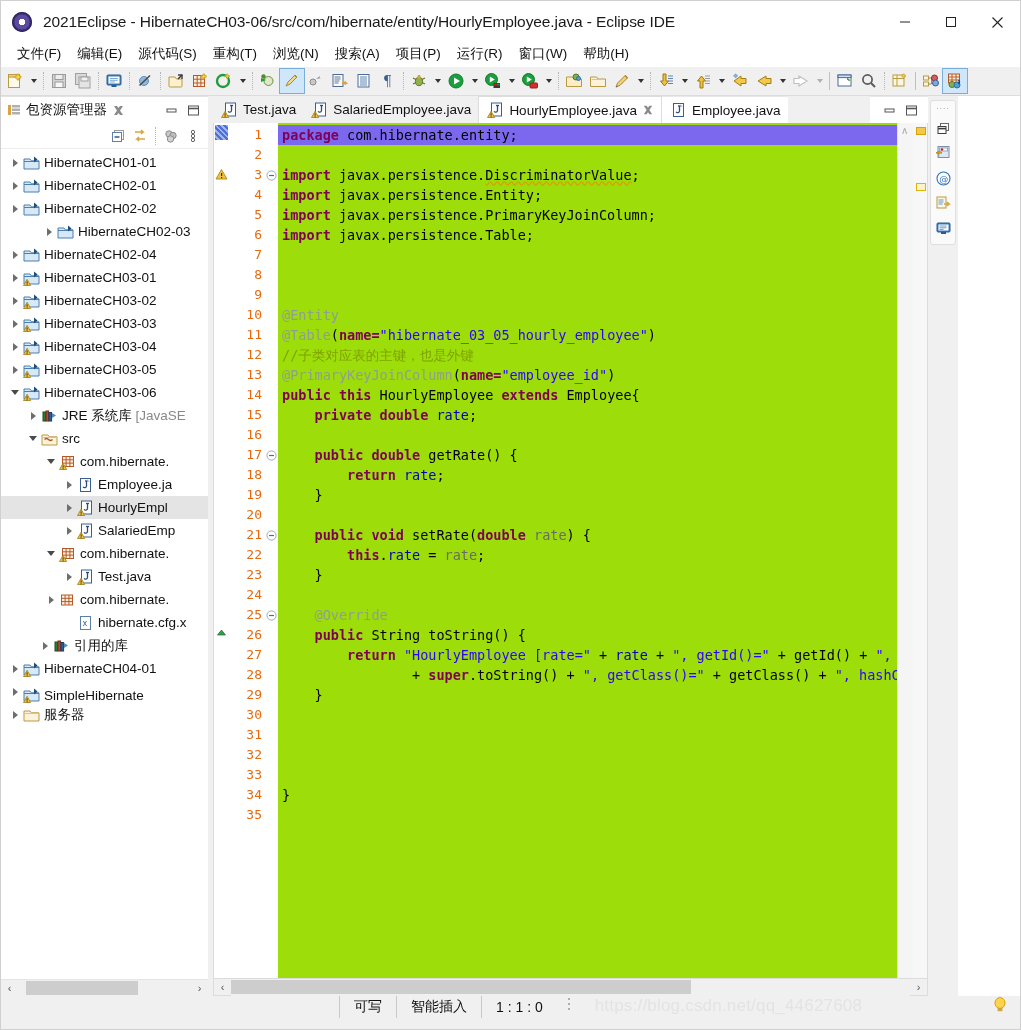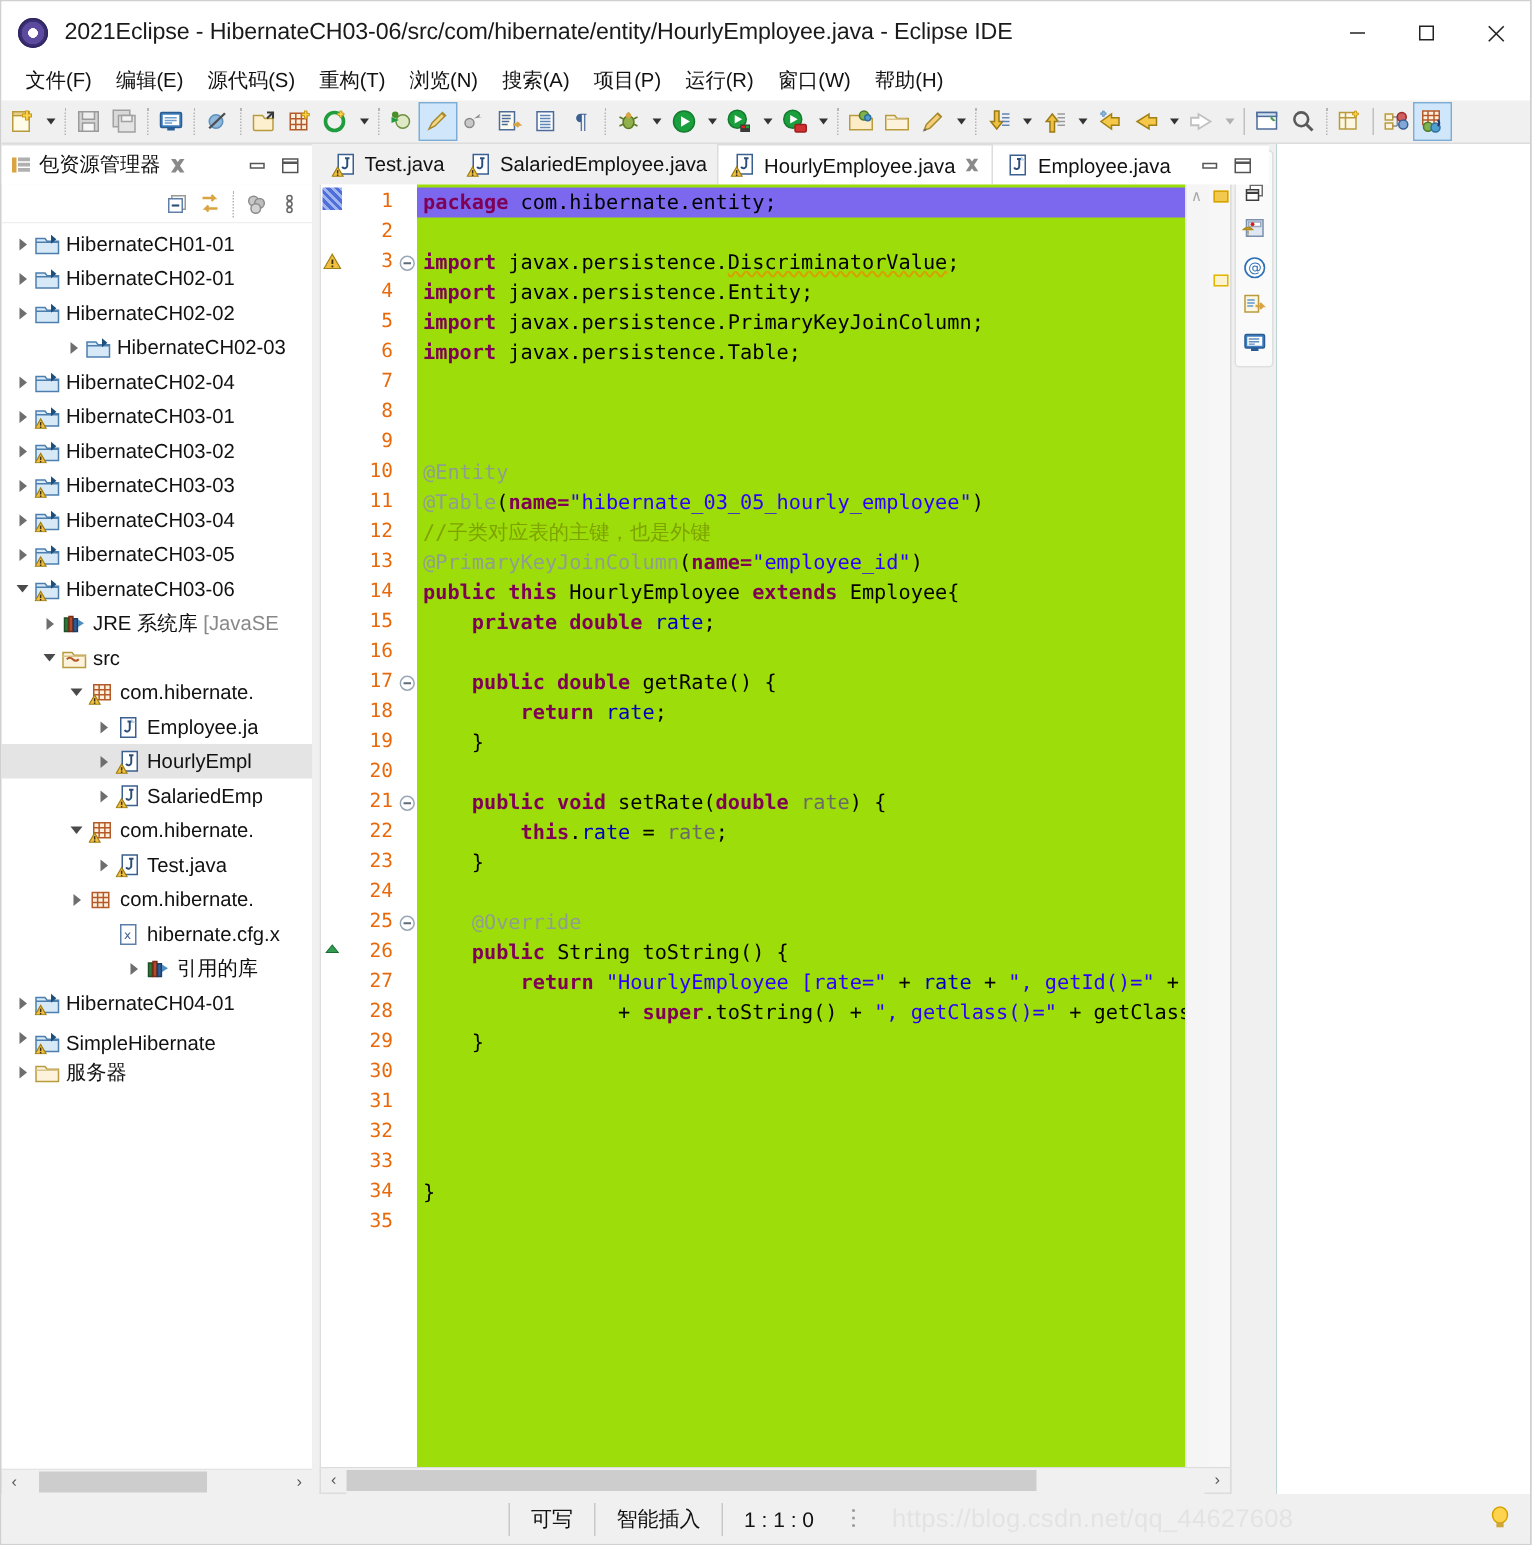--- a/index.html
+++ b/index.html
@@ -108,23 +108,23 @@
     width: 1px; height: 18px;
     border-left: 1px dotted #b5b5b5;
     margin: 0 3px; flex: 0 0 auto;
   }
   .tb-sep.solid { border-left: 1px solid #c0c0c0; }
 
   
   #body-area {
     position: absolute;
     left: 0; top: 95px;
-    width: 850px; height: 900px;
+    width: 957px; height: 900px;
     display: flex;
-    background: #0f766e;
+    background: #0ea5e9;
   }
 
   
   #left-panel {
     width: 207px;
     display: flex; flex-direction: column;
     background: #ffffff;
     flex: 0 0 auto;
   }
   #pe-tabrow {
@@ -358,21 +358,21 @@
   }
   .rb-dots { font-size: 7px; color: #999; letter-spacing: 1px; line-height: 8px; }
   .rb-icon { width: 20px; height: 20px; display: flex; align-items: center; justify-content: center; cursor: default; }
 
   
   #statusbar {
     position: absolute;
     left: 0; bottom: 0;
     width: 1019px; height: 33px;
     background: #f0f0f0;
-    display: flex; align-items: center;
+    display: flex; 
     font-size: 14px; color: #111;
   }
   .st-cell {
     height: 22px;
     display: flex; align-items: center;
     padding: 0 14px;
     border-left: 1px solid #c8c8c8;
     white-space: nowrap;
   }
   .st-cell.first { border-left: 1px solid #c8c8c8; }
@@ -955,21 +955,21 @@
             <span class="tlabel">com.hibernate.</span>
           </div>
           <div class="tnode" style="padding-left: 60px;">
             <span class="twist "></span>
             <span class="ticon"><svg width="17" height="16" viewBox="0 0 17 16">
                 <rect x="3.5" y="1.5" width="10" height="13" fill="#ffffff" stroke="#5a7fa8"></rect>
                 <text x="5.6" y="11" font-size="8" font-family="DejaVu Sans, sans-serif" fill="#3a5f91">x</text>
               </svg></span>
             <span class="tlabel">hibernate.cfg.x</span>
           </div>
-          <div class="tnode" style="padding-left: 36px; margin-left: 44px;">
+          <div class="tnode" style="padding-left: 36px;">
             <span class="twist collapsed"></span>
             <span class="ticon"><svg width="17" height="16" viewBox="0 0 17 16">
                 <rect x="2" y="4" width="2.6" height="9" fill="#2d7a3a" stroke="#1c4f25"></rect>
                 <rect x="5" y="3" width="2.6" height="10" fill="#b84a2a" stroke="#7a2a14"></rect>
                 <rect x="8" y="4.5" width="2.6" height="8.5" fill="#2d5f9a" stroke="#1a3e68"></rect>
                 <path d="M11,5 l4,2.5 l-4,2.5 z" fill="#4f8fc0"></path>
               </svg></span>
             <span class="tlabel">引用的库</span>
           </div>
           <div class="tnode" style="padding-left: 6px;">

